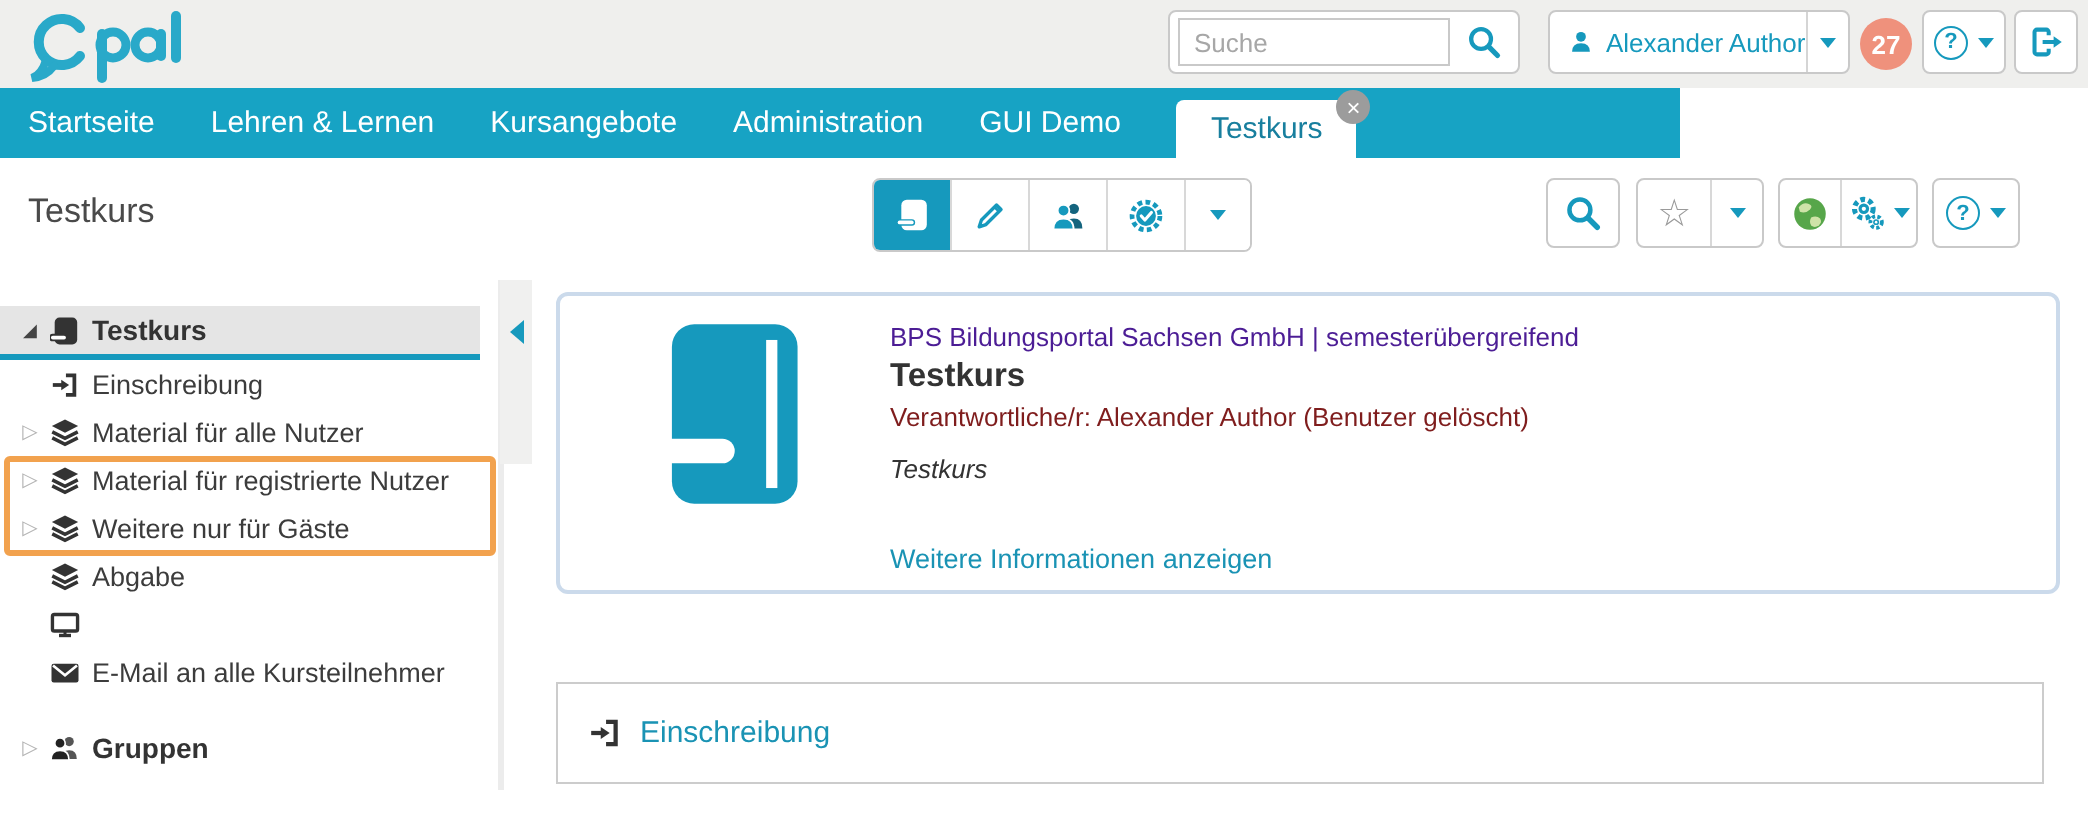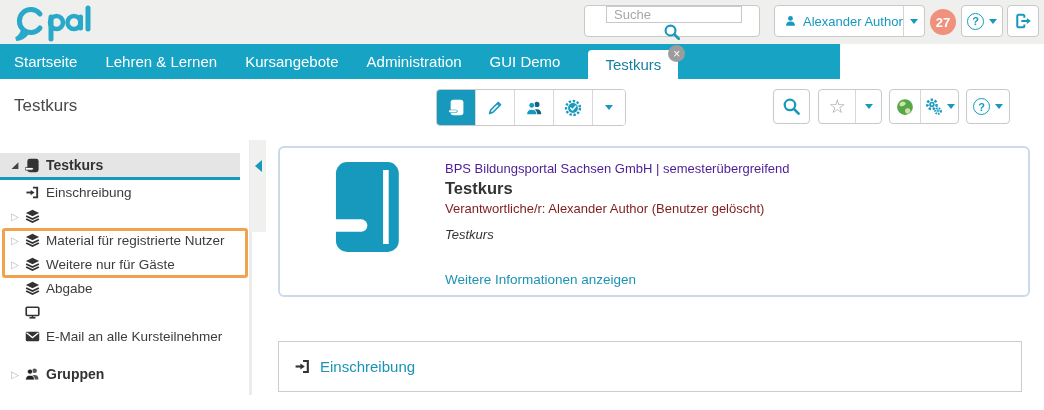--- a/index.html
+++ b/index.html
@@ -5,21 +5,21 @@
   * { margin:0; padding:0; box-sizing:border-box; }
   body { background:#fff; }
   .screen{ position:relative; width:1044px; height:410px; background:#fff;
            font-family:"Liberation Sans", sans-serif; overflow:hidden; }
 
   
   .topbar{ position:absolute; left:0; top:0; width:1044px; height:44px; background:#efefed; }
   .logo{ position:absolute; left:10px; top:3px; }
 
   .search-wrap{ position:absolute; left:584px; top:5px; width:176px; height:32px;
-    background:#fff; border:1px solid #c9c9c9; border-radius:4px; display:flex; align-items:center;flex-direction:column; }
+    background:#fff; border:1px solid #c9c9c9; border-radius:4px; display:flex; align-items:center; }
   .search-input{ margin-left:4px; width:136px; height:24px; border:1px solid #c9c9c9;
     padding:0 7px; font-size:13px; color:#555; font-family:"Liberation Sans",sans-serif; outline:none; }
   .search-input::placeholder{ color:#a7a7a7; }
   .search-btn{ flex:1; height:100%; display:flex; align-items:center; justify-content:center; cursor:pointer; background:none; border:none; }
 
   .user-group{ position:absolute; left:774px; top:5px; width:151px; height:32px; background:#fff;
     border:1px solid #c9c9c9; border-radius:4px; display:flex; align-items:center; cursor:pointer; }
   .user-name{ color:#1699bd; font-size:13px; margin-left:6px; white-space:nowrap; }
   .user-caret-cell{ margin-left:auto; width:26px; height:100%; border-left:1px solid #d5d5d5;
     display:flex; align-items:center; justify-content:center; }
@@ -274,20 +274,21 @@
     <span class="tw">
         <span class="col-caret">▷</span>
       </span>
     <span class="tree-icon">
       <svg width="15" height="15" viewBox="0 0 16 16">
         <path d="M8 0.8 L15 4.3 L8 7.8 L1 4.3 Z" fill="#333"></path>
         <path d="M1.2 7.4 L8 10.8 L14.8 7.4" fill="none" stroke="#333" stroke-width="1.9"></path>
         <path d="M1.2 10.6 L8 14 L14.8 10.6" fill="none" stroke="#333" stroke-width="1.9"></path>
       </svg>
     </span>
+    <span class="tree-label">Material für alle Nutzer</span>
   </div>
 
   <div class="tree-row" style="top:228px;">
     <span class="tw">
         <span class="col-caret">▷</span>
       </span>
     <span class="tree-icon">
       <svg width="15" height="15" viewBox="0 0 16 16">
         <path d="M8 0.8 L15 4.3 L8 7.8 L1 4.3 Z" fill="#333"></path>
         <path d="M1.2 7.4 L8 10.8 L14.8 7.4" fill="none" stroke="#333" stroke-width="1.9"></path>

